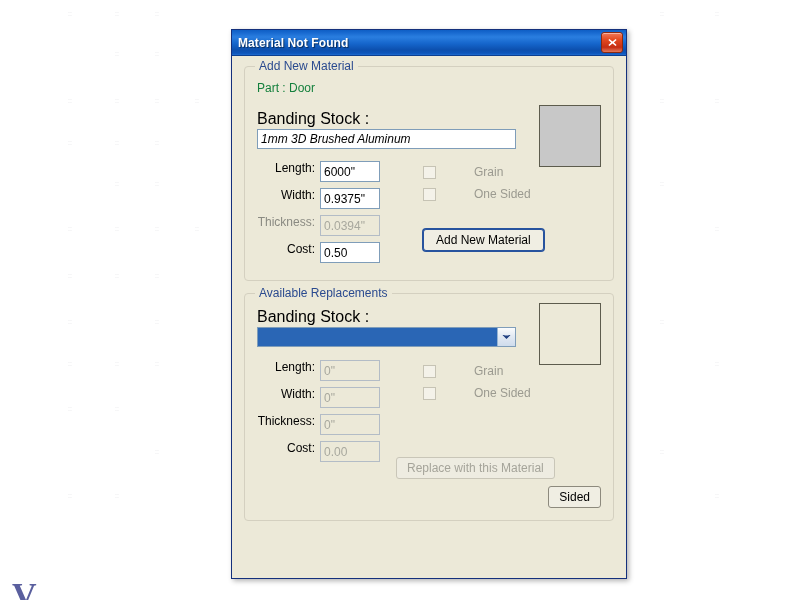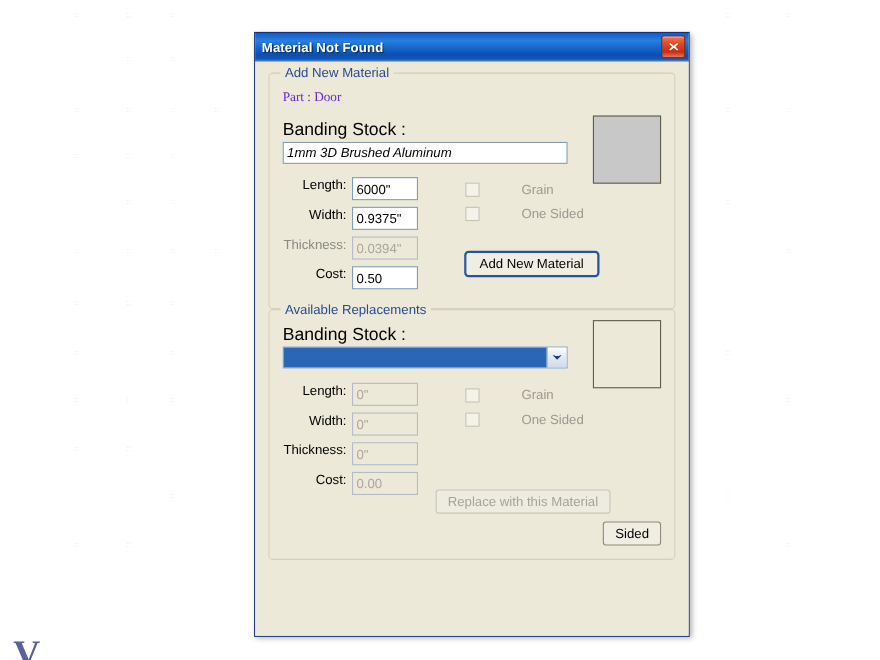--- a/index.html
+++ b/index.html
@@ -105,20 +105,21 @@
     padding: 10px 12px 10px 12px;
     box-sizing: border-box;
   }
 
   
   .groupbox {
     position: relative;
     border: 1px solid #d4d0c0;
     border-radius: 4px;
     box-sizing: border-box;
+    margin-bottom: 12px;
   }
   .group-legend {
     position: absolute;
     top: -8px;
     left: 10px;
     background: #ece9d8;
     padding: 0 4px;
     font-size: 12px;
     color: #2a4a8f;
     white-space: nowrap;
@@ -128,23 +129,22 @@
 
   .group-inner {
     padding: 14px 12px 0 12px;
     position: relative;
     height: 100%;
     box-sizing: border-box;
   }
 
   .plain-text {
     font-size: 12px;
-    color: #6d28d9;
+    color: #15803d;
     margin: 0;
-    font-family: Liberation Serif, serif;
   }
   .field-caption {
     font-size: 16px;
     color: #000000;
     margin: 0;
   }
 
   
   .wide-input {
     box-sizing: border-box;

